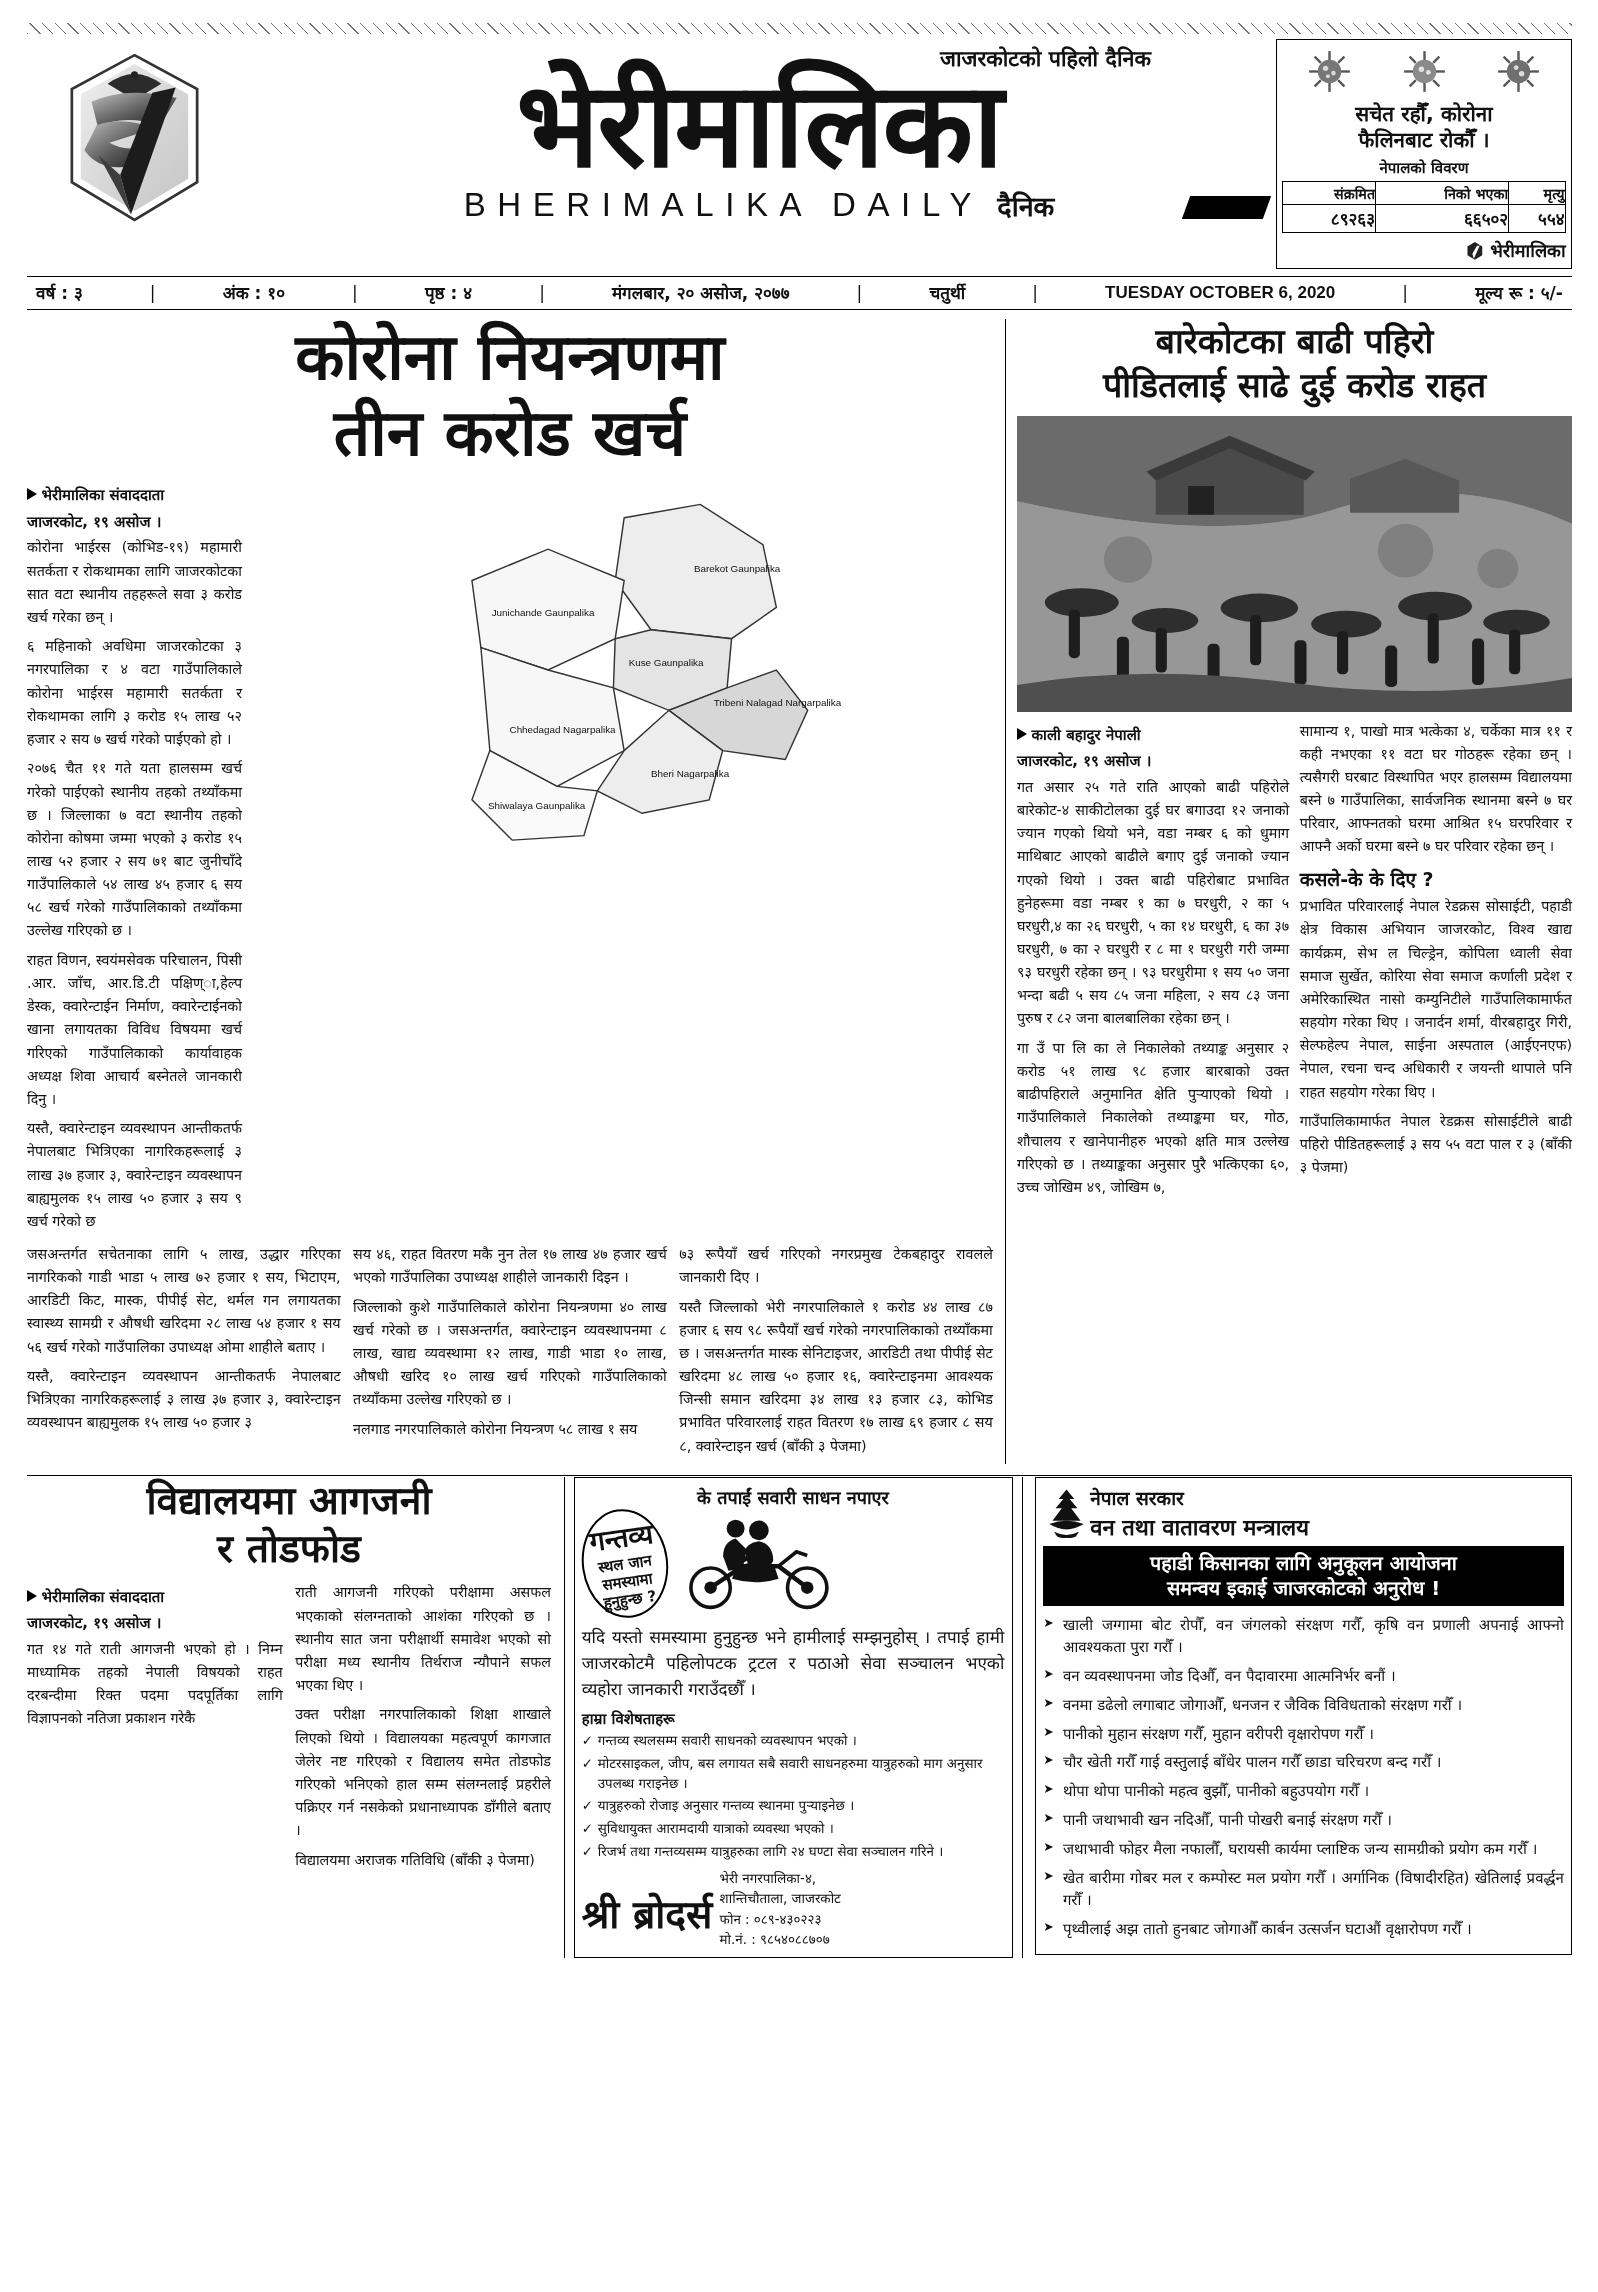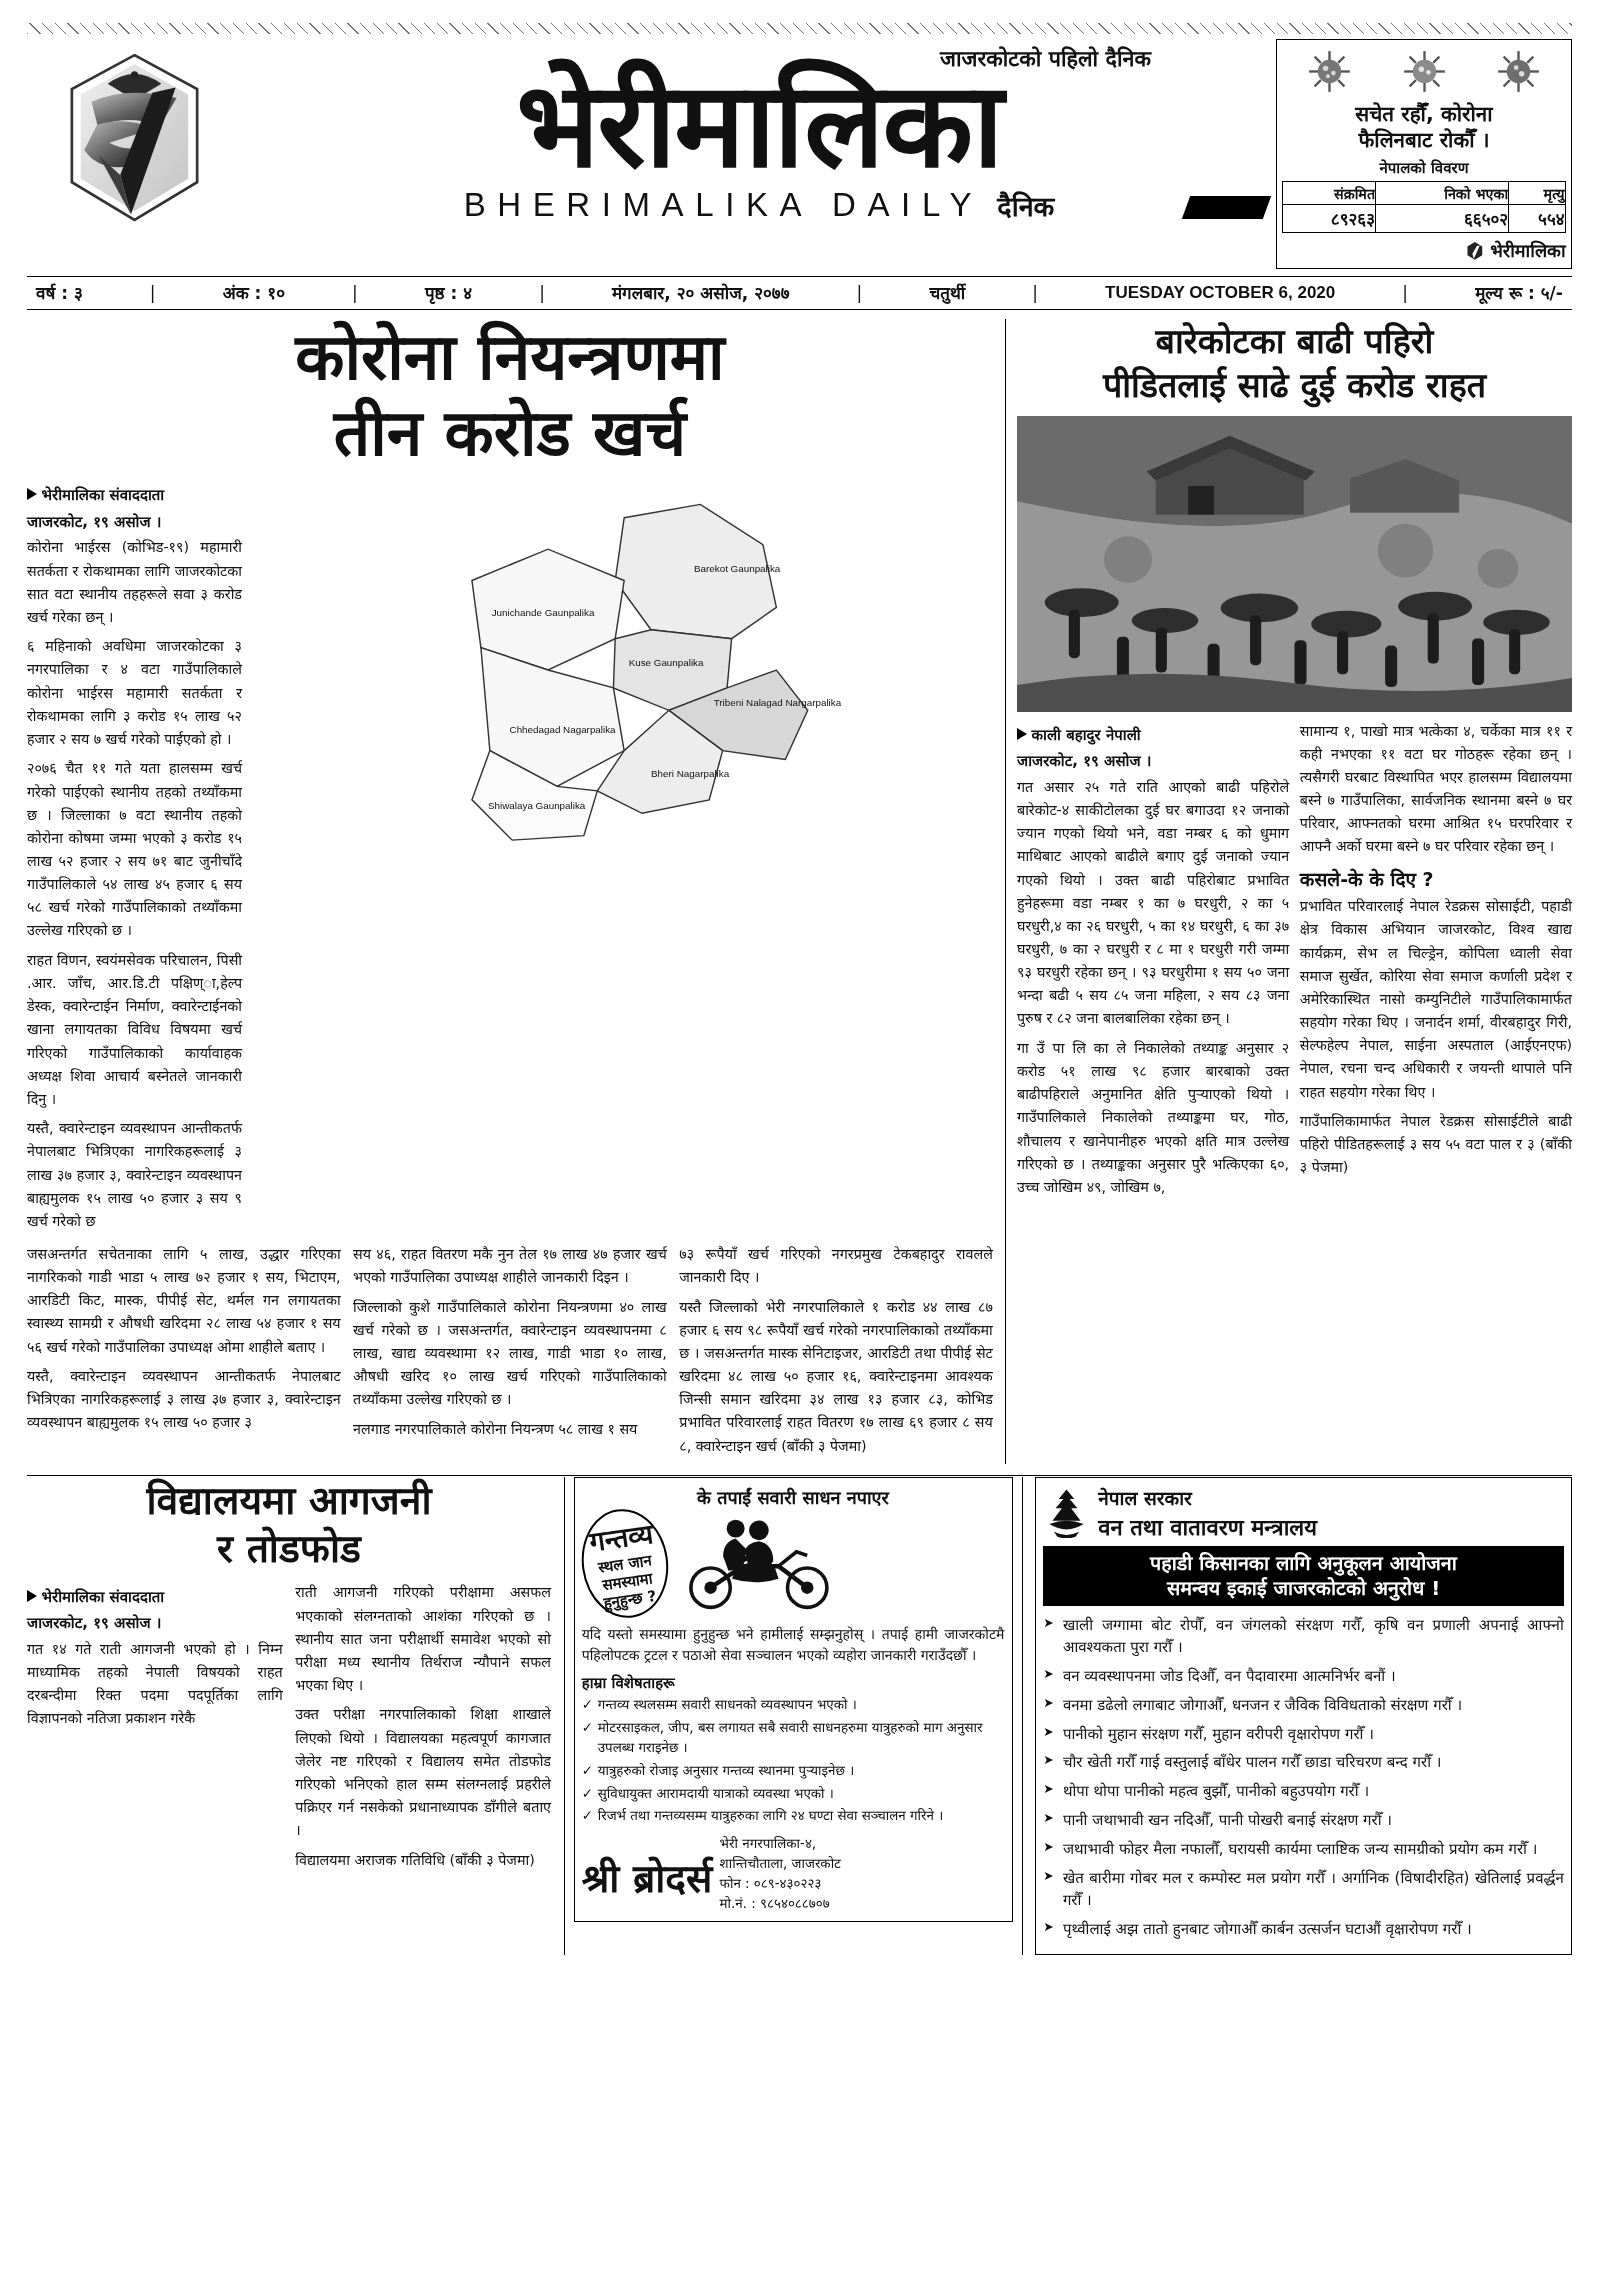--- a/index.html
+++ b/index.html
@@ -79,31 +79,31 @@
   .bot-headline{font-family:"DejaVu Sans",sans-serif;font-weight:bold;font-size:39px;line-height:1.25;text-align:center;margin:0 0 7.2px;}
 
   
   .ad{border:1.8px solid #000;padding:7.2px;box-sizing:border-box;}
   .ad-top{font-family:"DejaVu Sans",sans-serif;font-weight:bold;font-size:18px;text-align:center;}
   .ad-stamp{position:relative;display:flex;align-items:center;gap:5.4px;}
   .stamp{border:2.7px solid #000;border-radius:50%;padding:7.2px 9px;transform:rotate(-8deg);text-align:center;font-family:"DejaVu Sans",sans-serif;font-weight:bold;}
   .stamp .l1{font-size:27px;}
   .stamp .l2{font-size:15px;line-height:1.2;}
   .moto{width:170px;height:99px;}
-  .ad-body{font-family:"DejaVu Sans",sans-serif;font-size:14px;line-height:1.55;text-align:justify;margin-top:5.4px;}
+  .ad-body{font-family:"DejaVu Sans",sans-serif;font-size:17px;line-height:1.55;text-align:justify;margin-top:5.4px;}
   .ad-feat-title{font-family:"DejaVu Sans",sans-serif;font-weight:bold;font-size:15px;margin:5.4px 0 2.7px;}
   .ad-list{list-style:none;margin:0;padding:0;font-family:"DejaVu Sans",sans-serif;font-size:13.4px;line-height:1.5;}
   .ad-list li{margin-bottom:2.7px;padding-left:16px;position:relative;}
   .ad-list li:before{content:"✓";position:absolute;left:0;font-weight:bold;}
   .brand{font-family:"DejaVu Sans",sans-serif;font-weight:bold;font-size:39px;text-align:center;margin-top:5.4px;}
   .ad-contact{font-family:"DejaVu Sans",sans-serif;font-size:13.4px;line-height:1.5;text-align:center;}
 
   
   .gov{border:1.8px solid #000;padding:7.2px;box-sizing:border-box;}
-  .gov-head{display:flex;align-items:center;gap:8px;}
+  .gov-head{display:flex;align-items:center;gap:0;}
   .emblem{width:47px;height:50px;}
   .gov-title{font-family:"DejaVu Sans",sans-serif;font-weight:bold;}
   .gov-title .l1{font-size:19px;}
   .gov-title .l2{font-size:22px;}
   .gov-band{background:#000;color:#fff;text-align:center;font-family:"DejaVu Sans",sans-serif;font-weight:bold;font-size:19.7px;line-height:1.3;padding:4.5px 3.6px;margin:5.4px 0 7.2px;}
   .gov-list{list-style:none;margin:0;padding:0;font-family:"DejaVu Sans",sans-serif;font-size:15px;line-height:1.5;}
   .gov-list li{margin-bottom:6.3px;padding-left:19.7px;position:relative;text-align:justify;}
   .gov-list li:before{content:"➤";position:absolute;left:0;font-size:12.5px;}
 </style>
 </head>

